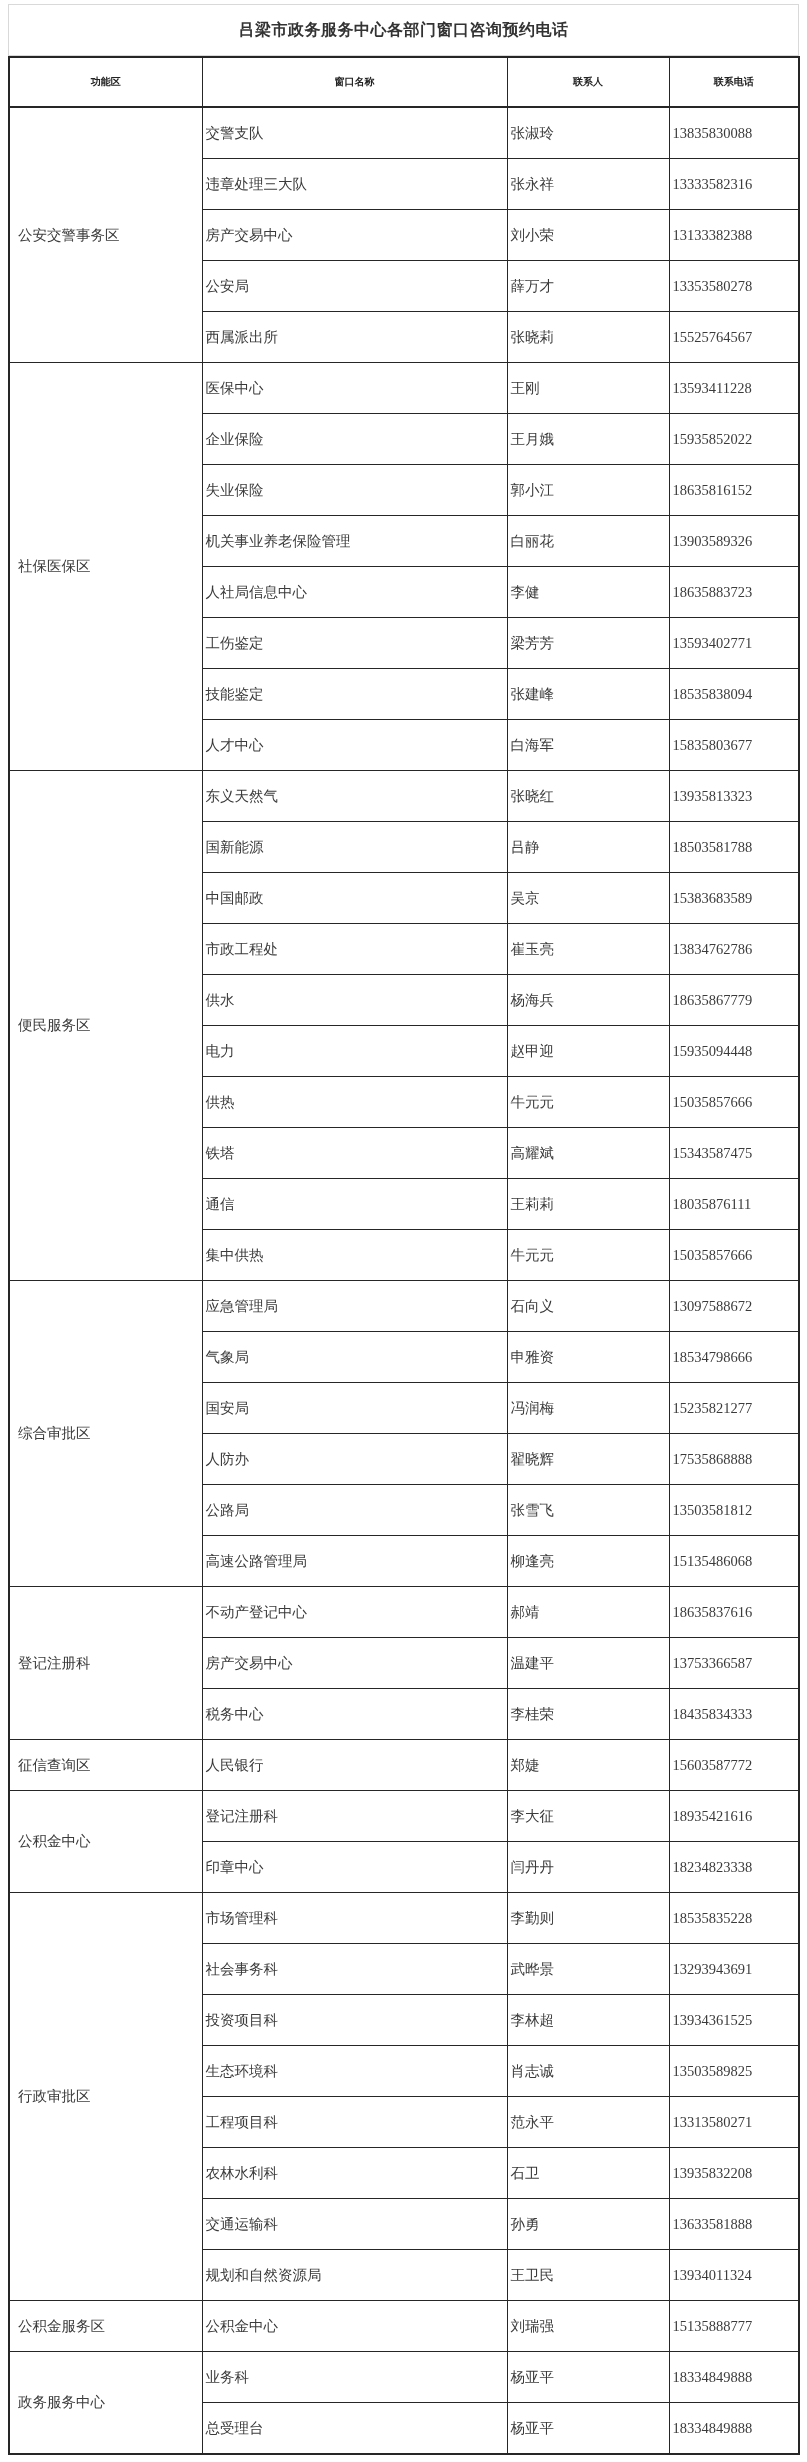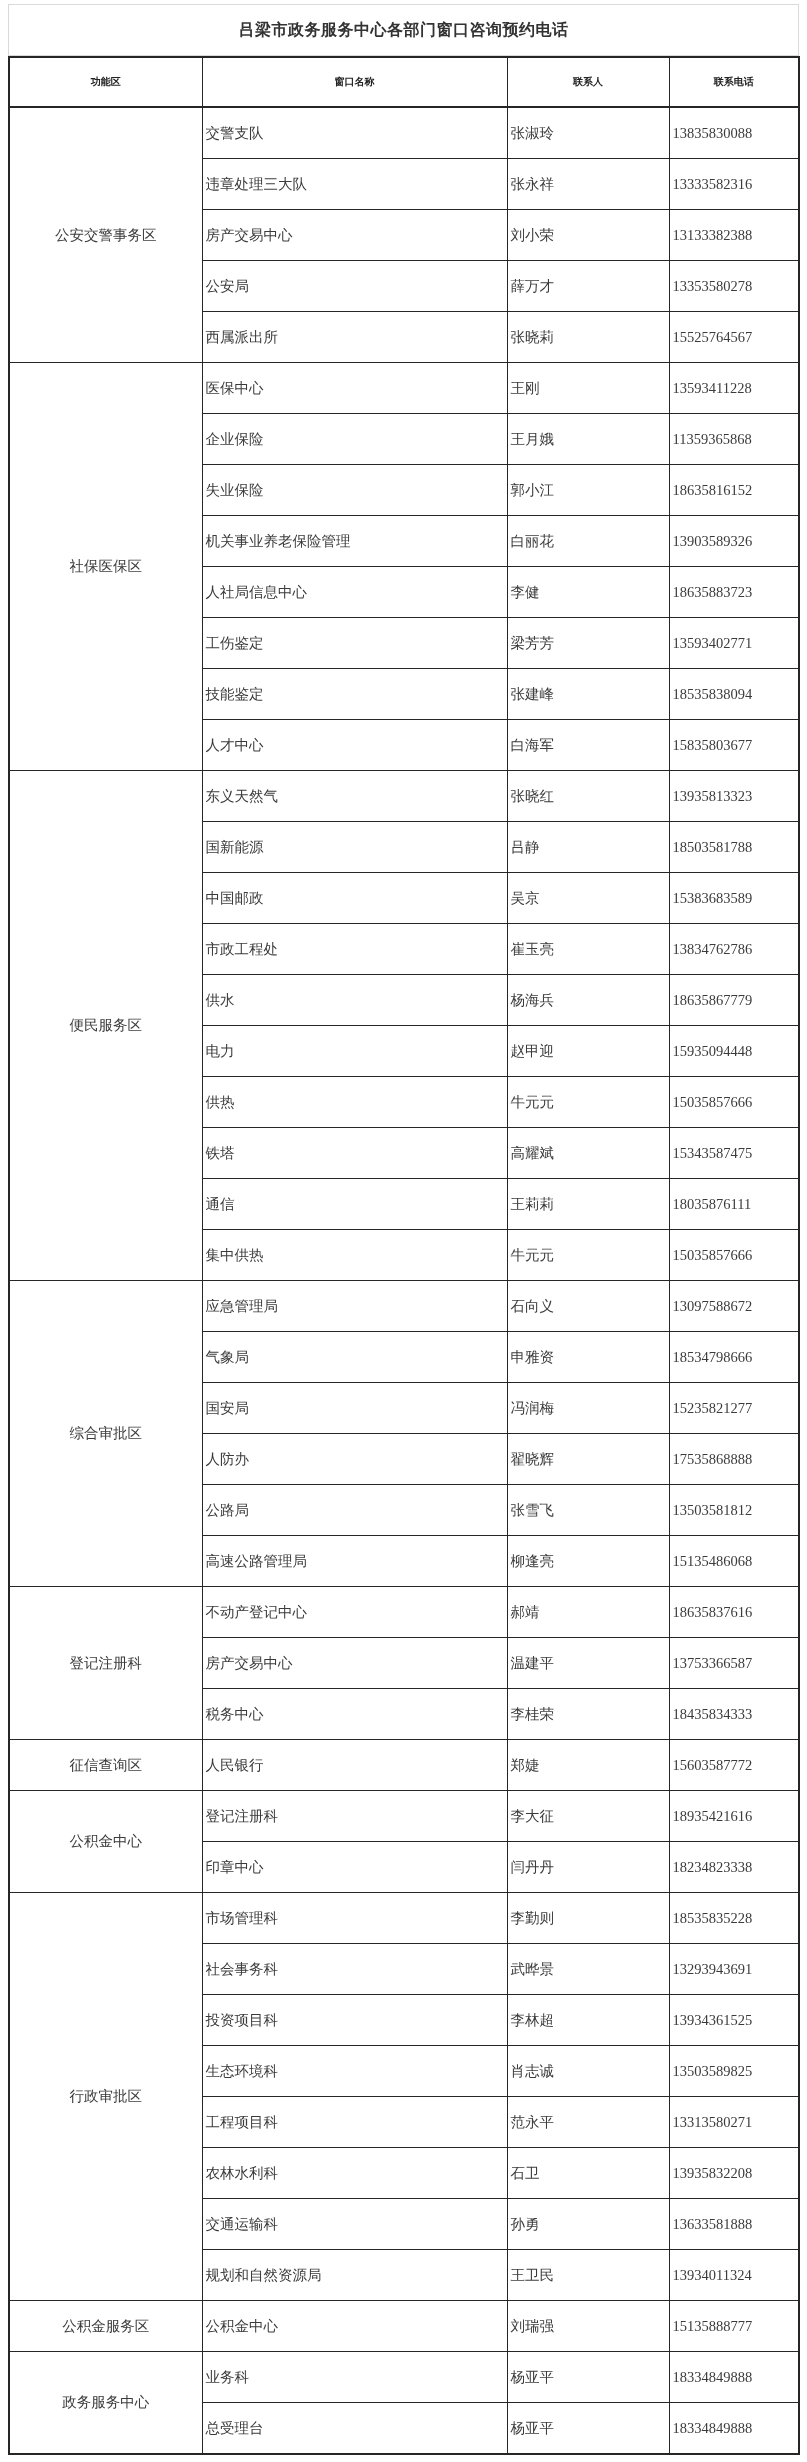--- a/index.html
+++ b/index.html
@@ -53,22 +53,21 @@
     height: 50px;
     font-size: 14.5px;
     color: #3b3b3b;
     text-align: left;
     vertical-align: middle;
     padding: 0 2px 0 3px;
     overflow: hidden;
     white-space: nowrap;
   }
   .contact-table td.area {
-    padding-left: 2px;
-    text-align: center;
+    padding-left: 8px;
   }
 </style>
 </head>
 <body>
 
 <div class="page">
   <div class="title-box">吕梁市政务服务中心各部门窗口咨询预约电话</div>
 
   <table class="contact-table">
     <colgroup>
@@ -114,21 +113,21 @@
         </tr>
         <tr>
           <td rowspan="8" class="area">社保医保区</td>
           <td>医保中心</td>
           <td>王刚</td>
           <td>13593411228</td>
         </tr>
         <tr>
           <td>企业保险</td>
           <td>王月娥</td>
-          <td>11359365868</td>
+          <td>15935852022</td>
         </tr>
         <tr>
           <td>失业保险</td>
           <td>郭小江</td>
           <td>18635816152</td>
         </tr>
         <tr>
           <td>机关事业养老保险管理</td>
           <td>白丽花</td>
           <td>13903589326</td>

